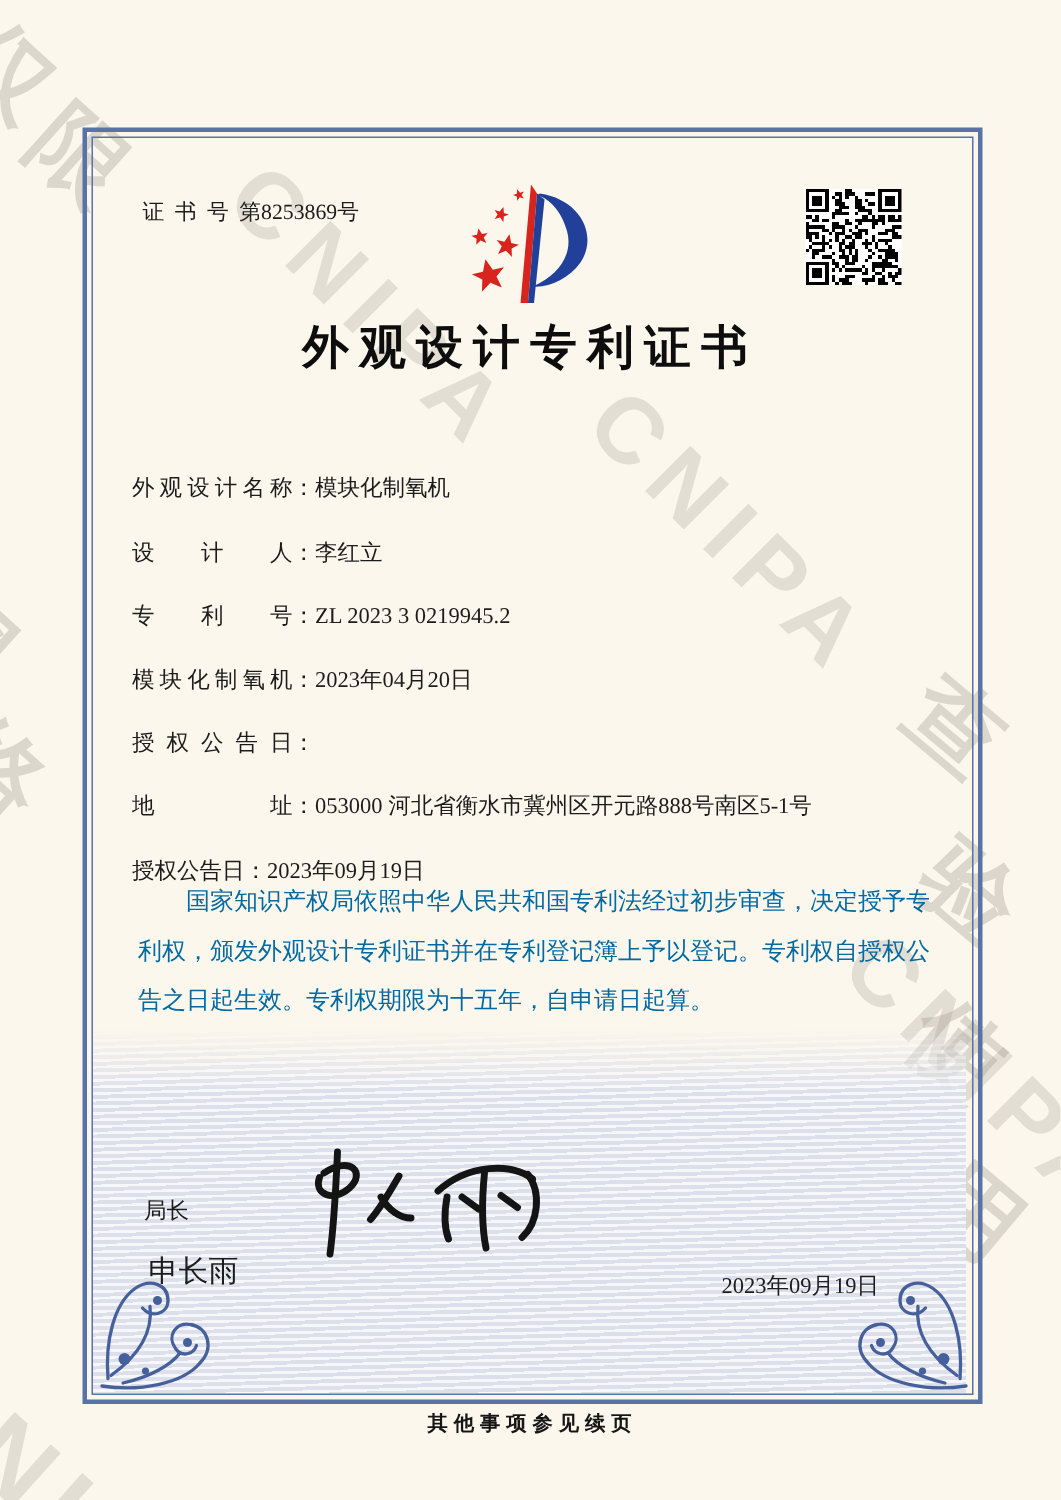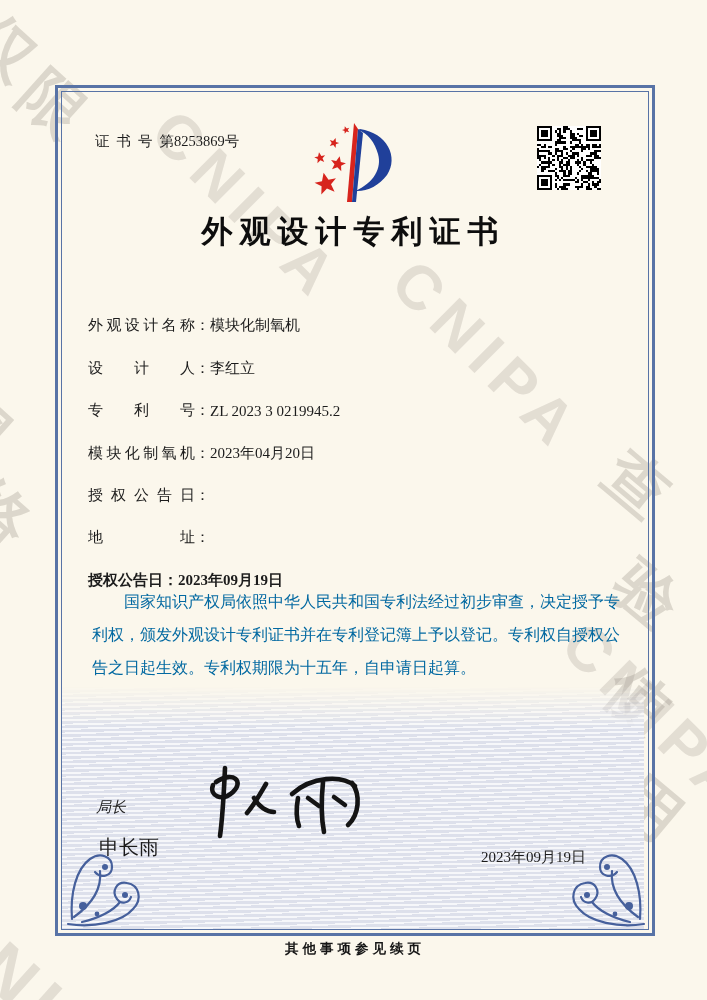--- a/index.html
+++ b/index.html
@@ -46,26 +46,26 @@
   .cert-no{position:absolute;left:95px;top:132px;font-size:14.5px;}
   .cert-no .lbl{letter-spacing:7px;}
   .logo{position:absolute;left:293px;top:116px;}
   .qr{position:absolute;left:537px;top:126px;width:64px;height:64px;background:#fff;}
   .title{position:absolute;left:0;right:0;top:211px;text-align:center;
          font-size:31px;font-weight:bold;letter-spacing:7px;color:#0d0d0d;}
   .fields{position:absolute;left:88px;top:293px;width:535px;font-size:15px;}
   .frow{height:42.4px;display:flex;align-items:flex-end;}
   .frow .lab{display:inline-block;width:107px;text-align:justify;text-align-last:justify;}
   .frow .val{white-space:nowrap;}
-  .grant-row{display:flex;font-weight:bold;}
+  .grant-row{display:flex;}
   .grant-b{margin-left:38px;}
   .paras{position:absolute;left:92px;top:586px;width:528px;font-size:16px;
          line-height:2.05;text-align:justify;color:#0369a1;}
   .paras p{margin:0;text-indent:2em;}
-  .signoff-title{position:absolute;left:96px;top:798px;font-size:15px;font-style:italic;}
+  .signoff-title{position:absolute;left:96px;top:798px;font-size:15px;}
   .signoff-name{position:absolute;left:99px;top:834px;font-size:20px;}
   .signature{position:absolute;left:192px;top:762px;}
   .grant-date{position:absolute;left:481px;top:848px;font-size:15px;}
   .page-info{position:absolute;left:55px;width:594px;top:911px;text-align:center;
              font-size:10.5px;color:#4e4e56;letter-spacing:2px;}
   .footer-note{position:absolute;left:0;right:17px;top:940px;text-align:center;
                font-size:13.5px;letter-spacing:4px;font-weight:600;color:#161616;padding-left:20px;}
 </style>
 </head>
 <body>
@@ -478,20 +478,21 @@
         <span>：</span>
         <span class="val">2023年04月20日</span>
     </div>
     <div class="frow">
       <span class="lab">授权公告日</span>
         <span>：</span>
     </div>
     <div class="frow">
       <span class="lab">地址</span>
         <span>：</span>
+        <span class="val">053000 河北省衡水市冀州区开元路888号南区5-1号</span>
     </div>
     <div class="frow grant-row">
       <span class="grant-a">
         <span>授权公告日</span><span>：</span><span>2023年09月19日</span>
       </span>
     </div>
   </div>
 
   <div class="paras">
     <p>国家知识产权局依照中华人民共和国专利法经过初步审查，决定授予专利权，颁发外观设计专利证书并在专利登记簿上予以登记。专利权自授权公告之日起生效。专利权期限为十五年，自申请日起算。</p>

